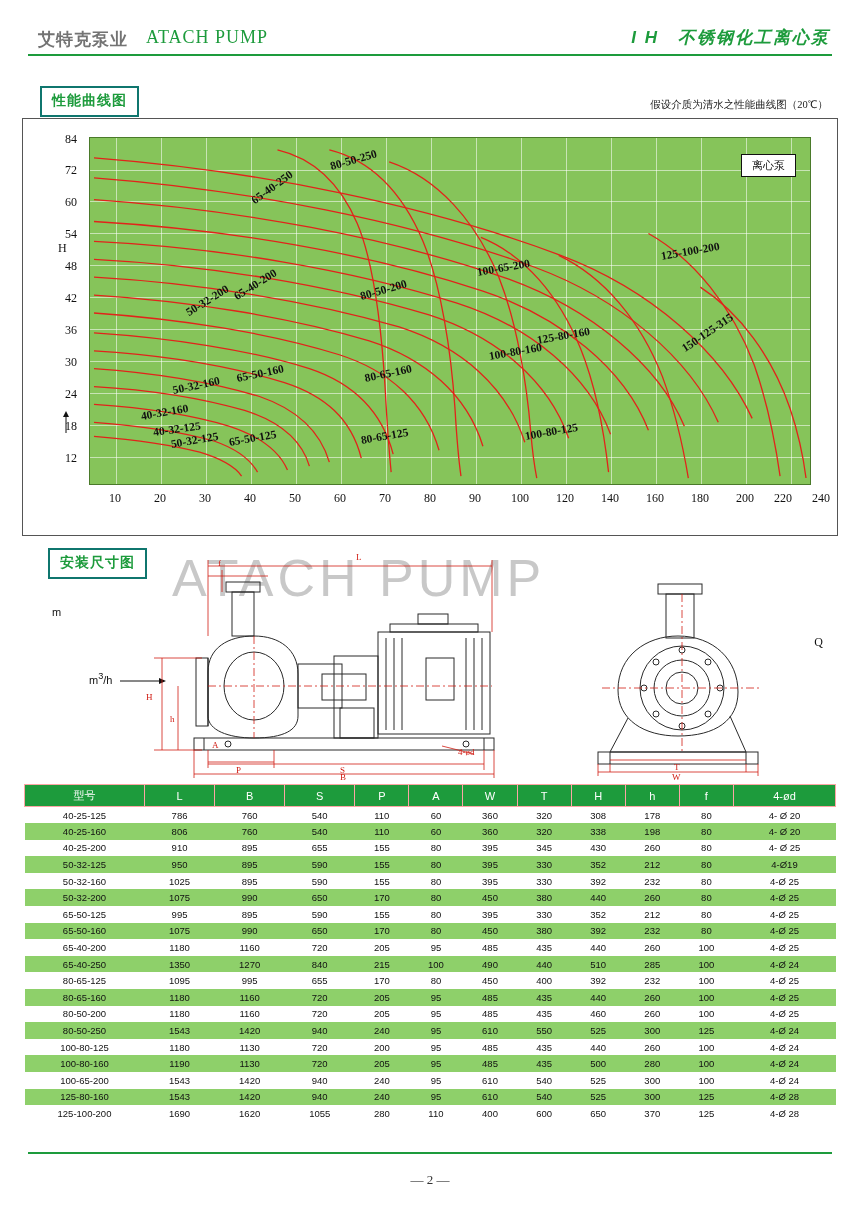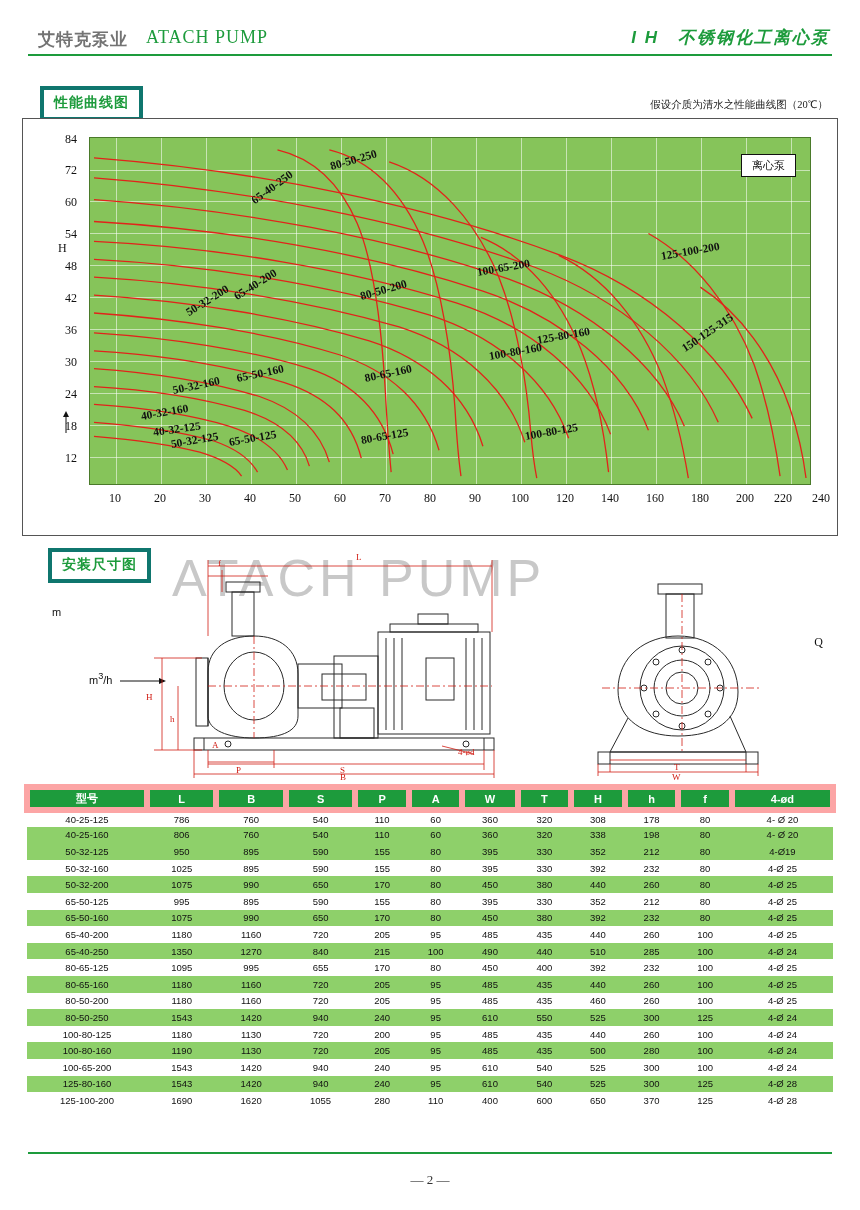--- a/index.html
+++ b/index.html
@@ -34,21 +34,21 @@
     white-space: nowrap;
   }
   .header .rule {
     position: absolute; left: 28px; top: 40px; width: 804px; height: 2px;
     background: #1d9b3c;
   }
 
   
   .tag {
     position: absolute;
-    border: 4px solid #0f766e;
+    border: 2px solid #0f766e;
     color: #1d9b3c;
     font-size: 14px; font-weight: bold;
     padding: 4px 10px 5px 10px;
     background: #fff;
     letter-spacing: 1px;
   }
   .tag-curve { left: 40px; top: 86px; }
   .tag-dims  { left: 48px; top: 548px; text-align: center; }
 
   .note-right {
@@ -126,22 +126,22 @@
 
   
   table.spec {
     position: absolute; left: 24px; top: 784px;
     width: 812px;
     border-collapse: collapse;
     font-size: 9.5px;
     font-family: "Liberation Sans", sans-serif;
   }
   table.spec th {
-    background: #1d9b3c; color: #fff; font-weight: bold;
-    height: 22px; font-size: 11px; border: 6px solid #fca5a5;
+    background: #1d9b3c; color: #fff; font-weight: normal;
+    height: 22px; font-size: 11px; border: 1px solid #fca5a5;
   }
   table.spec td {
     text-align: center; height: 16.6px; border: 0;
     color: #111;
   }
   table.spec tr.odd td { background: #ffffff; }
   table.spec tr.even td { background: #8ed06a; }
   table.spec td.model { width: 120px; }
 
   .footer-page {
@@ -459,20 +459,34 @@
         <td>540</td>
         <td>110</td>
         <td>60</td>
         <td>360</td>
         <td>320</td>
         <td>338</td>
         <td>198</td>
         <td>80</td>
         <td>4- Ø 20</td>
       </tr>
+      <tr class="odd">
+        <td class="model">40-25-200</td>
+        <td>910</td>
+        <td>895</td>
+        <td>655</td>
+        <td>155</td>
+        <td>80</td>
+        <td>395</td>
+        <td>345</td>
+        <td>430</td>
+        <td>260</td>
+        <td>80</td>
+        <td>4- Ø 25</td>
+      </tr>
       <tr class="even">
         <td class="model">50-32-125</td>
         <td>950</td>
         <td>895</td>
         <td>590</td>
         <td>155</td>
         <td>80</td>
         <td>395</td>
         <td>330</td>
         <td>352</td>

